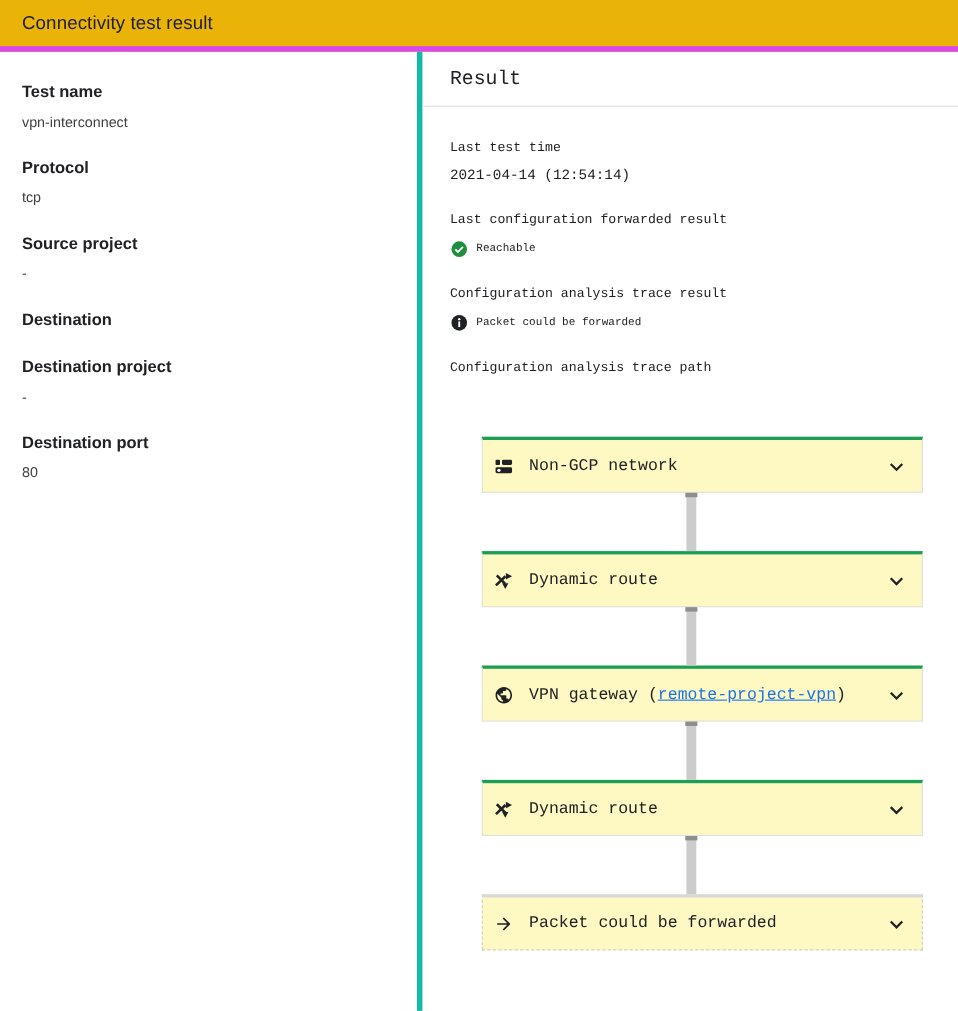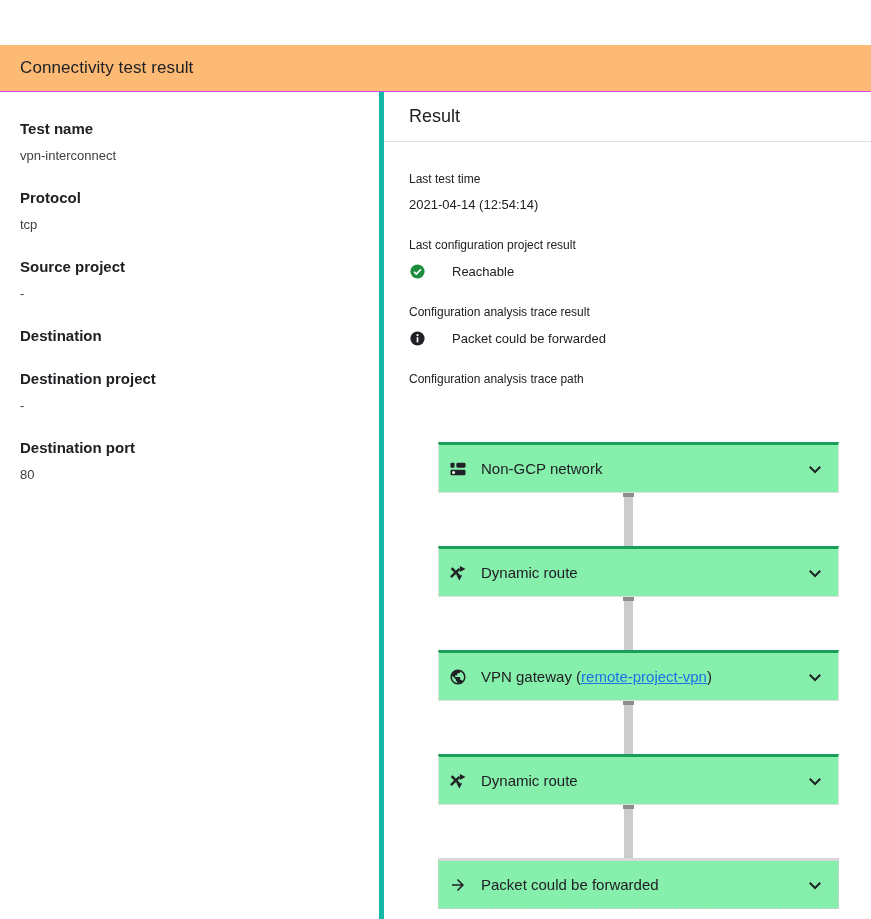--- a/index.html
+++ b/index.html
@@ -2,51 +2,51 @@
 <html><head>
 <meta charset="utf-8">
 <style>
   * { margin:0; padding:0; box-sizing:border-box; }
   html,body { width:871px; height:919px; background:#ffffff; overflow:hidden;
     font-family:"Liberation Sans","DejaVu Sans",sans-serif; color:#202124; }
 
   .app { width:871px; height:919px; display:flex; flex-direction:column; }
 
   
-  .app-header { height:47px; flex:0 0 47px; border-bottom:1px solid #d946ef;
-    display:flex; align-items:center; padding:0 20px; background:#fdba74;margin-top:45px; }
+  .app-header { height:47px; flex:0 0 47px; border-bottom:5px solid #d946ef;
+    display:flex; align-items:center; padding:0 20px; background:#eab308; }
   .app-header h1 { font-size:17px; font-weight:500; letter-spacing:.1px; color:#202124; }
 
   
   .columns { flex:1; display:flex; min-height:0; }
   .left-col { width:384px; flex:0 0 384px; border-right:5px solid #14b8a6;
     padding:28px 20px 0 20px; }
-  .right-col { flex:1; display:flex; flex-direction:column; }
+  .right-col { flex:1; display:flex; flex-direction:column;font-family:Liberation Mono, monospace; }
 
   
   .field { margin-bottom:25px; }
   .field .f-label { font-size:15px; font-weight:700; line-height:18px; color:#202124; }
   .field .f-value { font-size:13px; line-height:16px; color:#404040; margin-top:10px; }
 
   
   .result-header { height:50px; flex:0 0 50px; border-bottom:1px solid #e0e0e0;
     display:flex; align-items:center; padding:0 25px; }
   .result-header h2 { font-size:18px; font-weight:400; color:#202124; }
 
   .result-body { padding:28px 25px 0 25px; }
   .sec-h { font-size:12px; font-weight:400; line-height:19px; color:#202124; margin:0 0 8px 0; }
   .sec-v { font-size:13px; line-height:16px; color:#202124; margin:0 0 23px 0; }
-  .status-row { display:flex; align-items:center; gap:26px; font-size:13px;
+  .status-row { display:flex; align-items:center; gap:7px; font-size:10px;
     line-height:17px; color:#202124; margin:0 0 23px 0; }
   .status-row .s-icon { width:17px; height:17px; flex:0 0 17px; display:flex; }
   .status-row .s-icon svg { width:100%; height:100%; }
 
   
   .trace { margin:53px 0 0 29px; width:401px; padding-bottom:20px; }
-  .card { height:51px; background:#86efac; border:1px solid #e0e0e0;
+  .card { height:51px; background:#fef9c3; border:1px solid #e0e0e0;
     border-top:3px solid #1a9e58; display:flex; align-items:center;
     padding:0 14px 0 10px; cursor:pointer; }
   .card.dashed { border:1px dashed #cfcfcf; border-top:3px solid #d9d9d9; }
   .step-icon { width:18px; height:18px; flex:0 0 18px; display:flex; margin-right:14px; }
   .step-icon svg { width:100%; height:100%; }
   .step-label { flex:1; font-size:15px; color:#202124; white-space:nowrap; }
   .step-label a { color:#1a73e8; text-decoration:underline; }
   .chevron { width:18px; height:18px; flex:0 0 18px; display:flex; }
   .chevron svg { width:100%; height:100%; }
 
@@ -97,21 +97,21 @@
 
       <div class="result-header">
         <h2>Result</h2>
       </div>
 
       <div class="result-body">
 
         <h3 class="sec-h">Last test time</h3>
         <div class="sec-v">2021-04-14 (12:54:14)</div>
 
-        <h3 class="sec-h">Last configuration project result</h3>
+        <h3 class="sec-h">Last configuration forwarded result</h3>
         <div class="status-row">
           <span class="s-icon">
             <svg viewBox="0 0 24 24">
                 <circle cx="12" cy="12" r="10" fill="#1e8e3e"></circle>
               <path d="M7 12.3l3.3 3.3 6.5-6.6" stroke="#fff" stroke-width="2.3" fill="none"></path>
               </svg>
           </span>
           <span>Reachable</span>
         </div>
 

